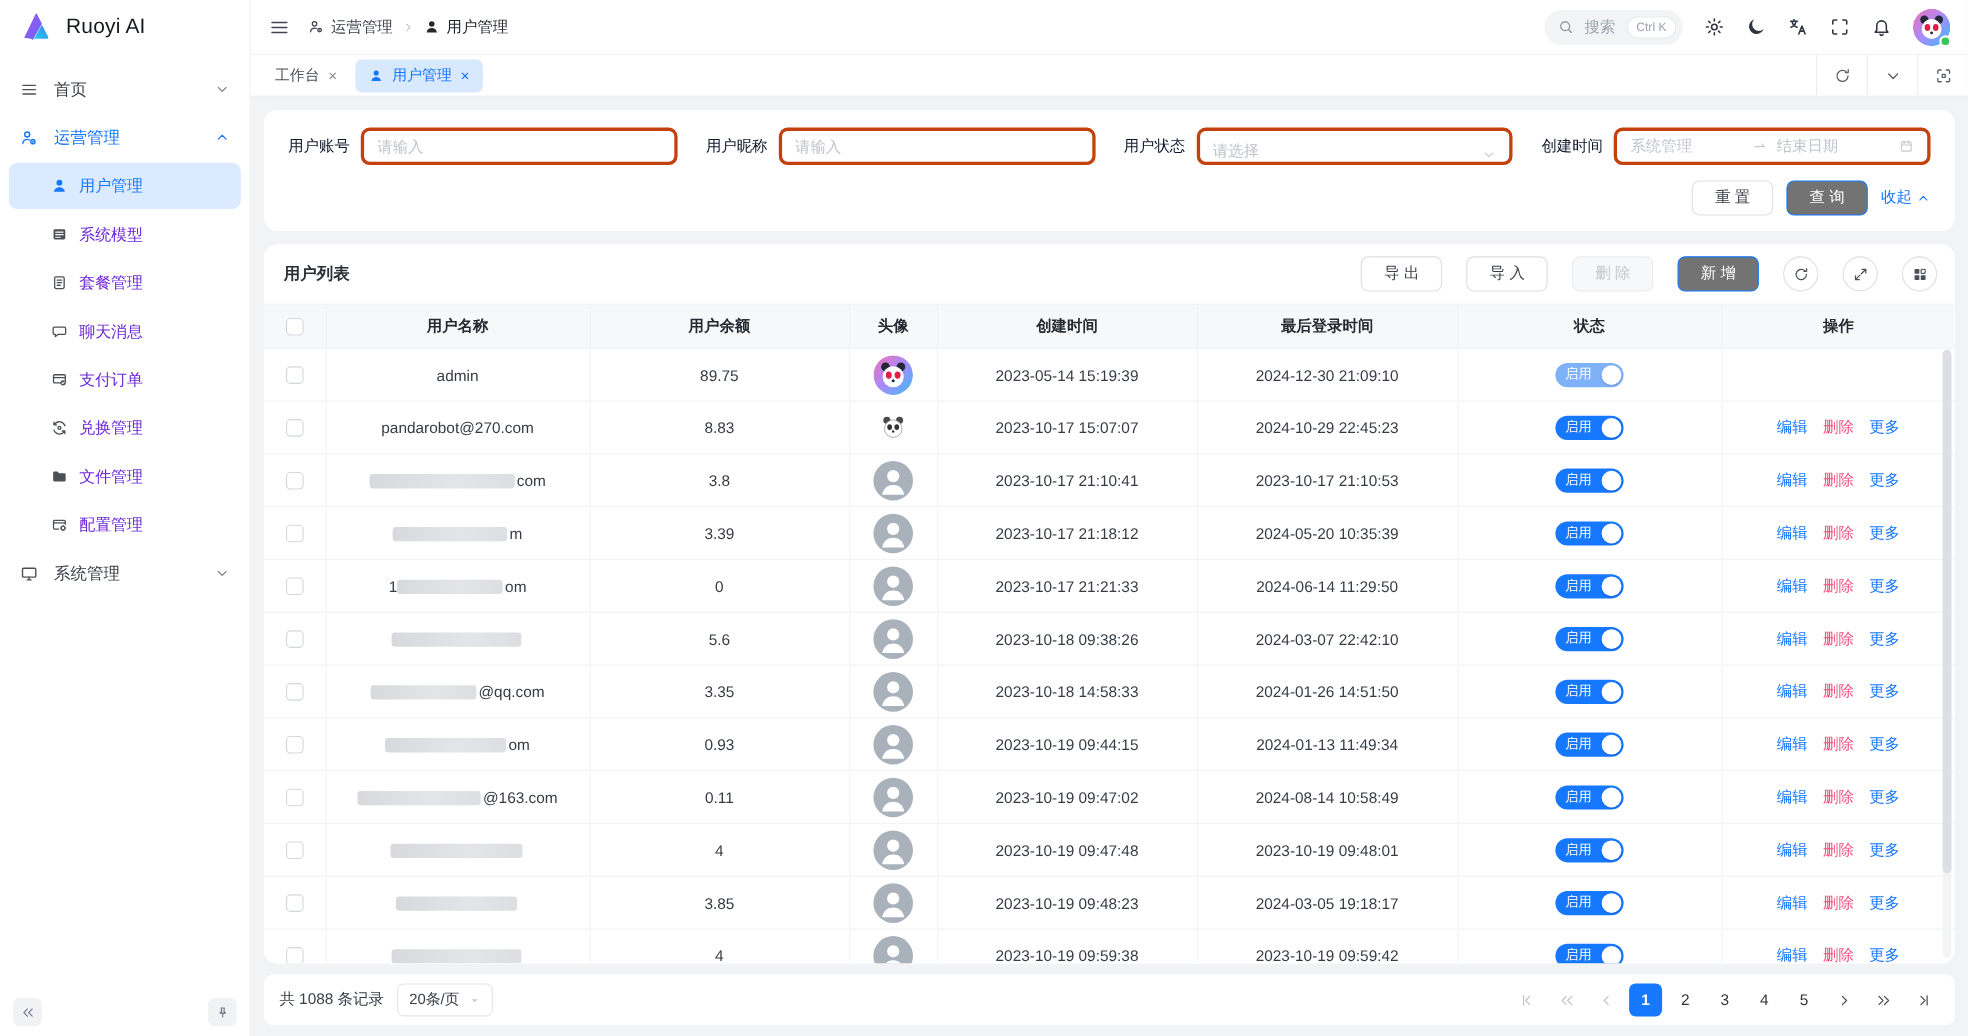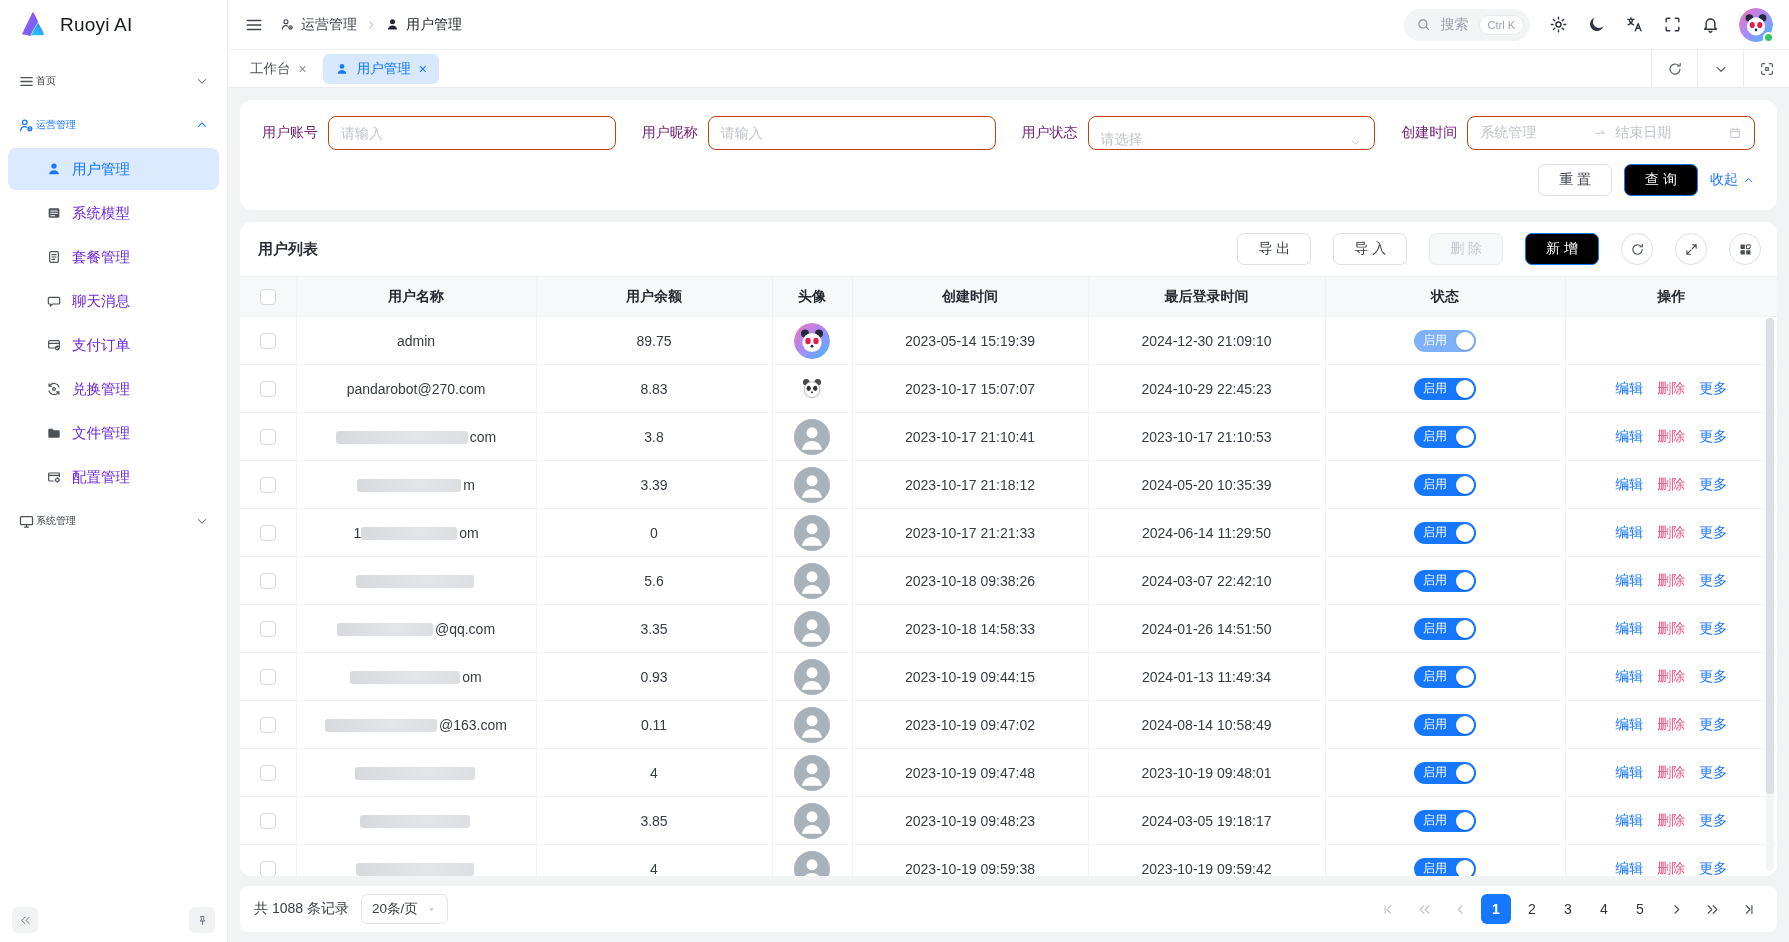--- a/index.html
+++ b/index.html
@@ -8,21 +8,21 @@
   .app{display:flex;width:1789px;height:942px}
   .ic{display:inline-flex}
   .ic svg{width:100%;height:100%;display:block}
 
   
   .sidebar{width:228px;background:#fff;border-right:1px solid #ebedf0;display:flex;flex-direction:column;flex:none}
   .logo{height:50px;display:flex;align-items:center;gap:10px;padding:0 16px;cursor:pointer}
   .logo .lmark{width:34px;height:34px}
   .logo .bname{font-size:19px;font-weight:400;color:#15181d;letter-spacing:.2px}
   .menu{flex:1;padding:10px 8px 0;overflow:hidden}
-  .menu-item{height:42px;display:flex;align-items:center;gap:1px;padding:0 10px;border-radius:8px;color:#3b4048;font-size:10px;cursor:pointer;margin-bottom:2px}
+  .menu-item{height:42px;display:flex;align-items:center;gap:14px;padding:0 10px;border-radius:8px;color:#3b4048;font-size:15px;cursor:pointer;margin-bottom:2px}
   .menu-item .mi{width:17px;height:17px;color:#4b5157}
   .menu-item .chev{margin-left:auto;width:14px;height:14px;color:#7a808a}
   .menu-item.blue,.menu-item.blue .mi,.menu-item.blue .chev{color:#1677ff}
   .sub-item{height:42px;display:flex;align-items:center;gap:10px;padding:0 10px 0 38px;border-radius:8px;color:#6d28d9;font-size:14.5px;cursor:pointer;margin-bottom:2px}
   .sub-item .mi{width:16px;height:16px;color:#4b5157}
   .sub-item.active{background:#dbeafe;color:#1677ff}
   .sub-item.active .mi{color:#1677ff}
   .side-footer{height:44px;display:flex;align-items:center;justify-content:space-between;padding:0 12px}
   .sf-btn{width:26px;height:26px;border-radius:6px;background:#f1f2f4;border:none;display:flex;align-items:center;justify-content:center;color:#6b7280;cursor:pointer}
   .sf-btn .ic{width:13px;height:13px}
@@ -57,32 +57,32 @@
   .tab-actions{display:flex}
   .tab-act{width:46px;display:flex;align-items:center;justify-content:center;border-left:1px solid #ececee;color:#595f69;background:none;border-top:none;border-right:none;border-bottom:none;cursor:pointer}
   .tab-act .ic{width:16px;height:16px}
 
   
   .content{flex:1;background:#f2f3f5;padding:12px 12px 10px;display:flex;flex-direction:column;min-height:0}
   .card{background:#fff;border-radius:12px}
   .filter-card{padding:16px 22px 14px;flex:none}
   .filter-row{display:grid;grid-template-columns:repeat(4,1fr);gap:26px}
   .field{display:flex;align-items:center;gap:10px;min-width:0}
-  .field label{font-size:14px;color:#701a75;white-space:nowrap}
-  .inp{flex:1;height:34px;border:1px solid #c2410c;border-radius:8px;padding:0 12px;font-size:14px;color:#333;background:#fff;min-width:0;font-family:inherit}
+  .field label{font-size:14px;color:#0f172a;white-space:nowrap}
+  .inp{flex:1;height:34px;border:3px solid #c2410c;border-radius:8px;padding:0 12px;font-size:14px;color:#333;background:#fff;min-width:0;font-family:inherit}
   input.inp::placeholder{color:#c0c4cc}
   .select{display:flex;align-items:flex-end;justify-content:space-between;cursor:pointer}
   .ph{color:#c0c4cc;font-size:14px}
   .select .ic{width:13px;height:13px;color:#c0c4cc}
   .daterange{display:flex;align-items:center;gap:8px;cursor:pointer}
   .daterange .ph.grow{flex:1}
   .daterange .ic{width:14px;height:14px;color:#c7cad1}
   .filter-actions{margin-top:14px;display:flex;align-items:center;justify-content:flex-end;gap:12px}
   .btn{height:32px;padding:0 20px;border-radius:7px;border:1px solid #dcdfe4;background:#fff;font-size:14px;color:#3a4048;cursor:pointer;font-family:inherit}
-  .btn.primary{background:#000000;border-color:#1677ff;color:#fff}
+  .btn.primary{background:#737373;border-color:#1677ff;color:#fff}
   .btn.disabled{background:#f7f8f9;border-color:#e9ebee;color:#c3c7cf;cursor:default}
   .collapse-link{display:flex;align-items:center;gap:4px;color:#1677ff;font-size:14px;cursor:pointer;text-decoration:none}
   .collapse-link .ic{width:13px;height:13px}
 
   
   .table-card{margin-top:12px;flex:1;display:flex;flex-direction:column;overflow:hidden;position:relative;min-height:0}
   .table-head{height:54px;min-height:54px;display:flex;align-items:center;justify-content:space-between;padding:0 16px 0 18px}
   .tc-title{font-size:15px;color:#2a2f36;font-weight:600}
   .toolbar{display:flex;align-items:flex-end;gap:22px}
   .icbtn{width:32px;height:32px;border-radius:50%;border:1px solid #dcdfe4;background:#fff;display:flex;align-items:center;justify-content:center;color:#4b5157;cursor:pointer}

